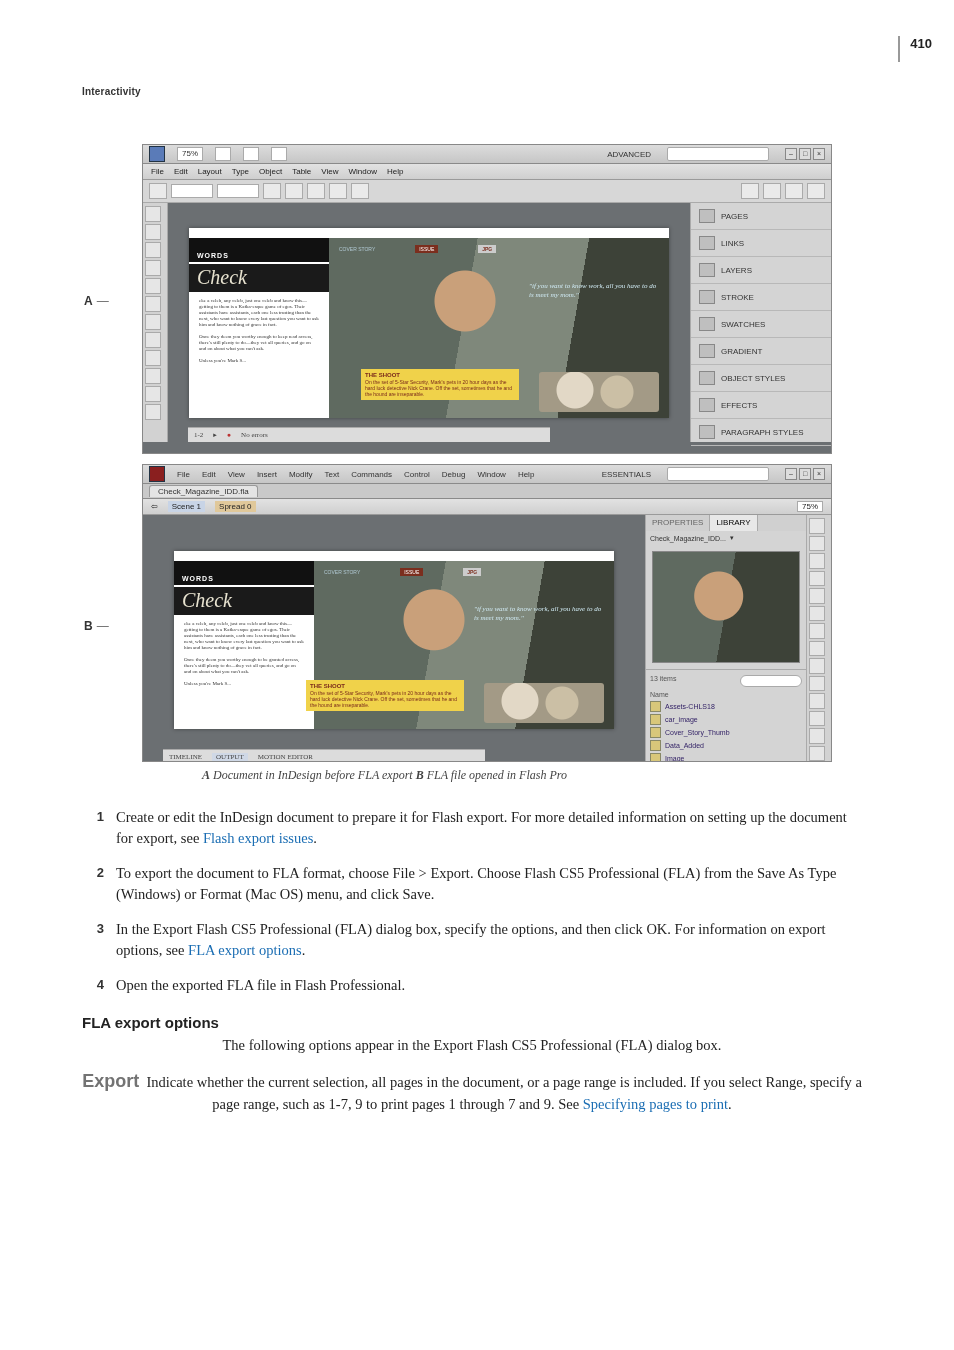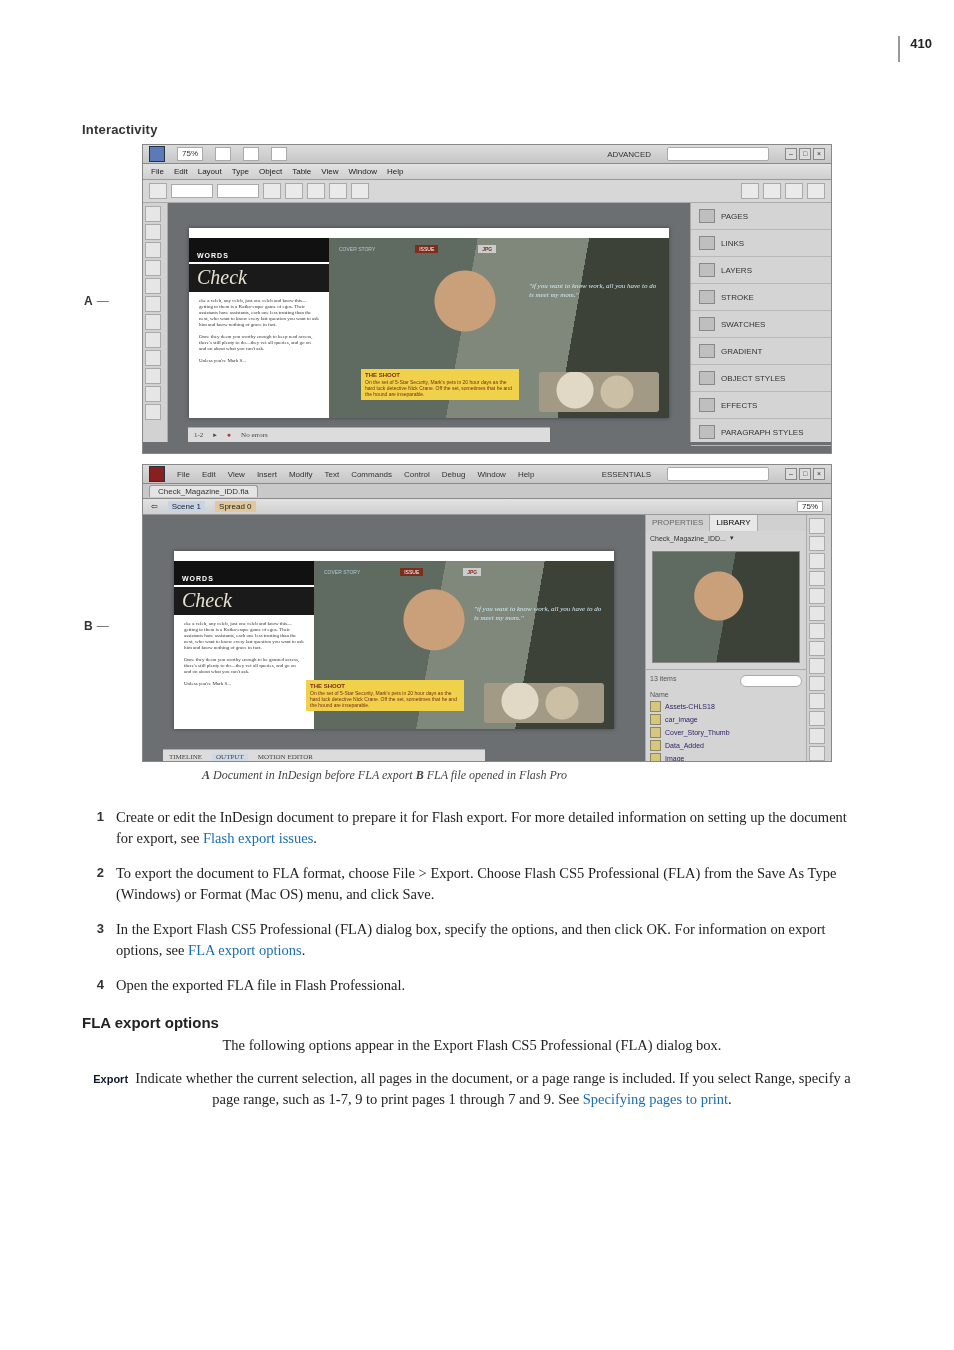--- a/index.html
+++ b/index.html
@@ -31,24 +31,23 @@
     font-weight: 700;
     font-size: 13px;
     color: #222;
   }
   .section-header {
     position: absolute;
     top: 86px;
     left: 82px;
     font-family: "Myriad Pro", "Helvetica Neue", Arial, sans-serif;
     font-weight: 700;
-    font-size: 13px;
+    font-size: 10px;
     letter-spacing: 0.2px;
     color: #333;
-    margin-top: 36px;
   }
   .content {
     position: absolute;
     top: 144px;
     left: 82px;
     width: 780px;
   }
   .figure-block {
     margin-left: 60px;
     width: 690px;
@@ -367,22 +366,22 @@
   }
   .para {
     font-size: 14.5px;
     line-height: 1.45;
     margin: 4px 0 12px 0;
     text-align: center;
   }
   .runin {
     font-family: "Myriad Pro", Arial, sans-serif;
     font-weight: 700;
-    font-size: 11px;
-    color: #0f172a;
+    font-size: 18px;
+    color: #737373;
   }
 
   .footer {
     position: absolute;
     bottom: 40px;
     left: 0;
     width: 954px;
     text-align: center;
     font-family: "Myriad Pro", Arial, sans-serif;
     font-weight: 700;

